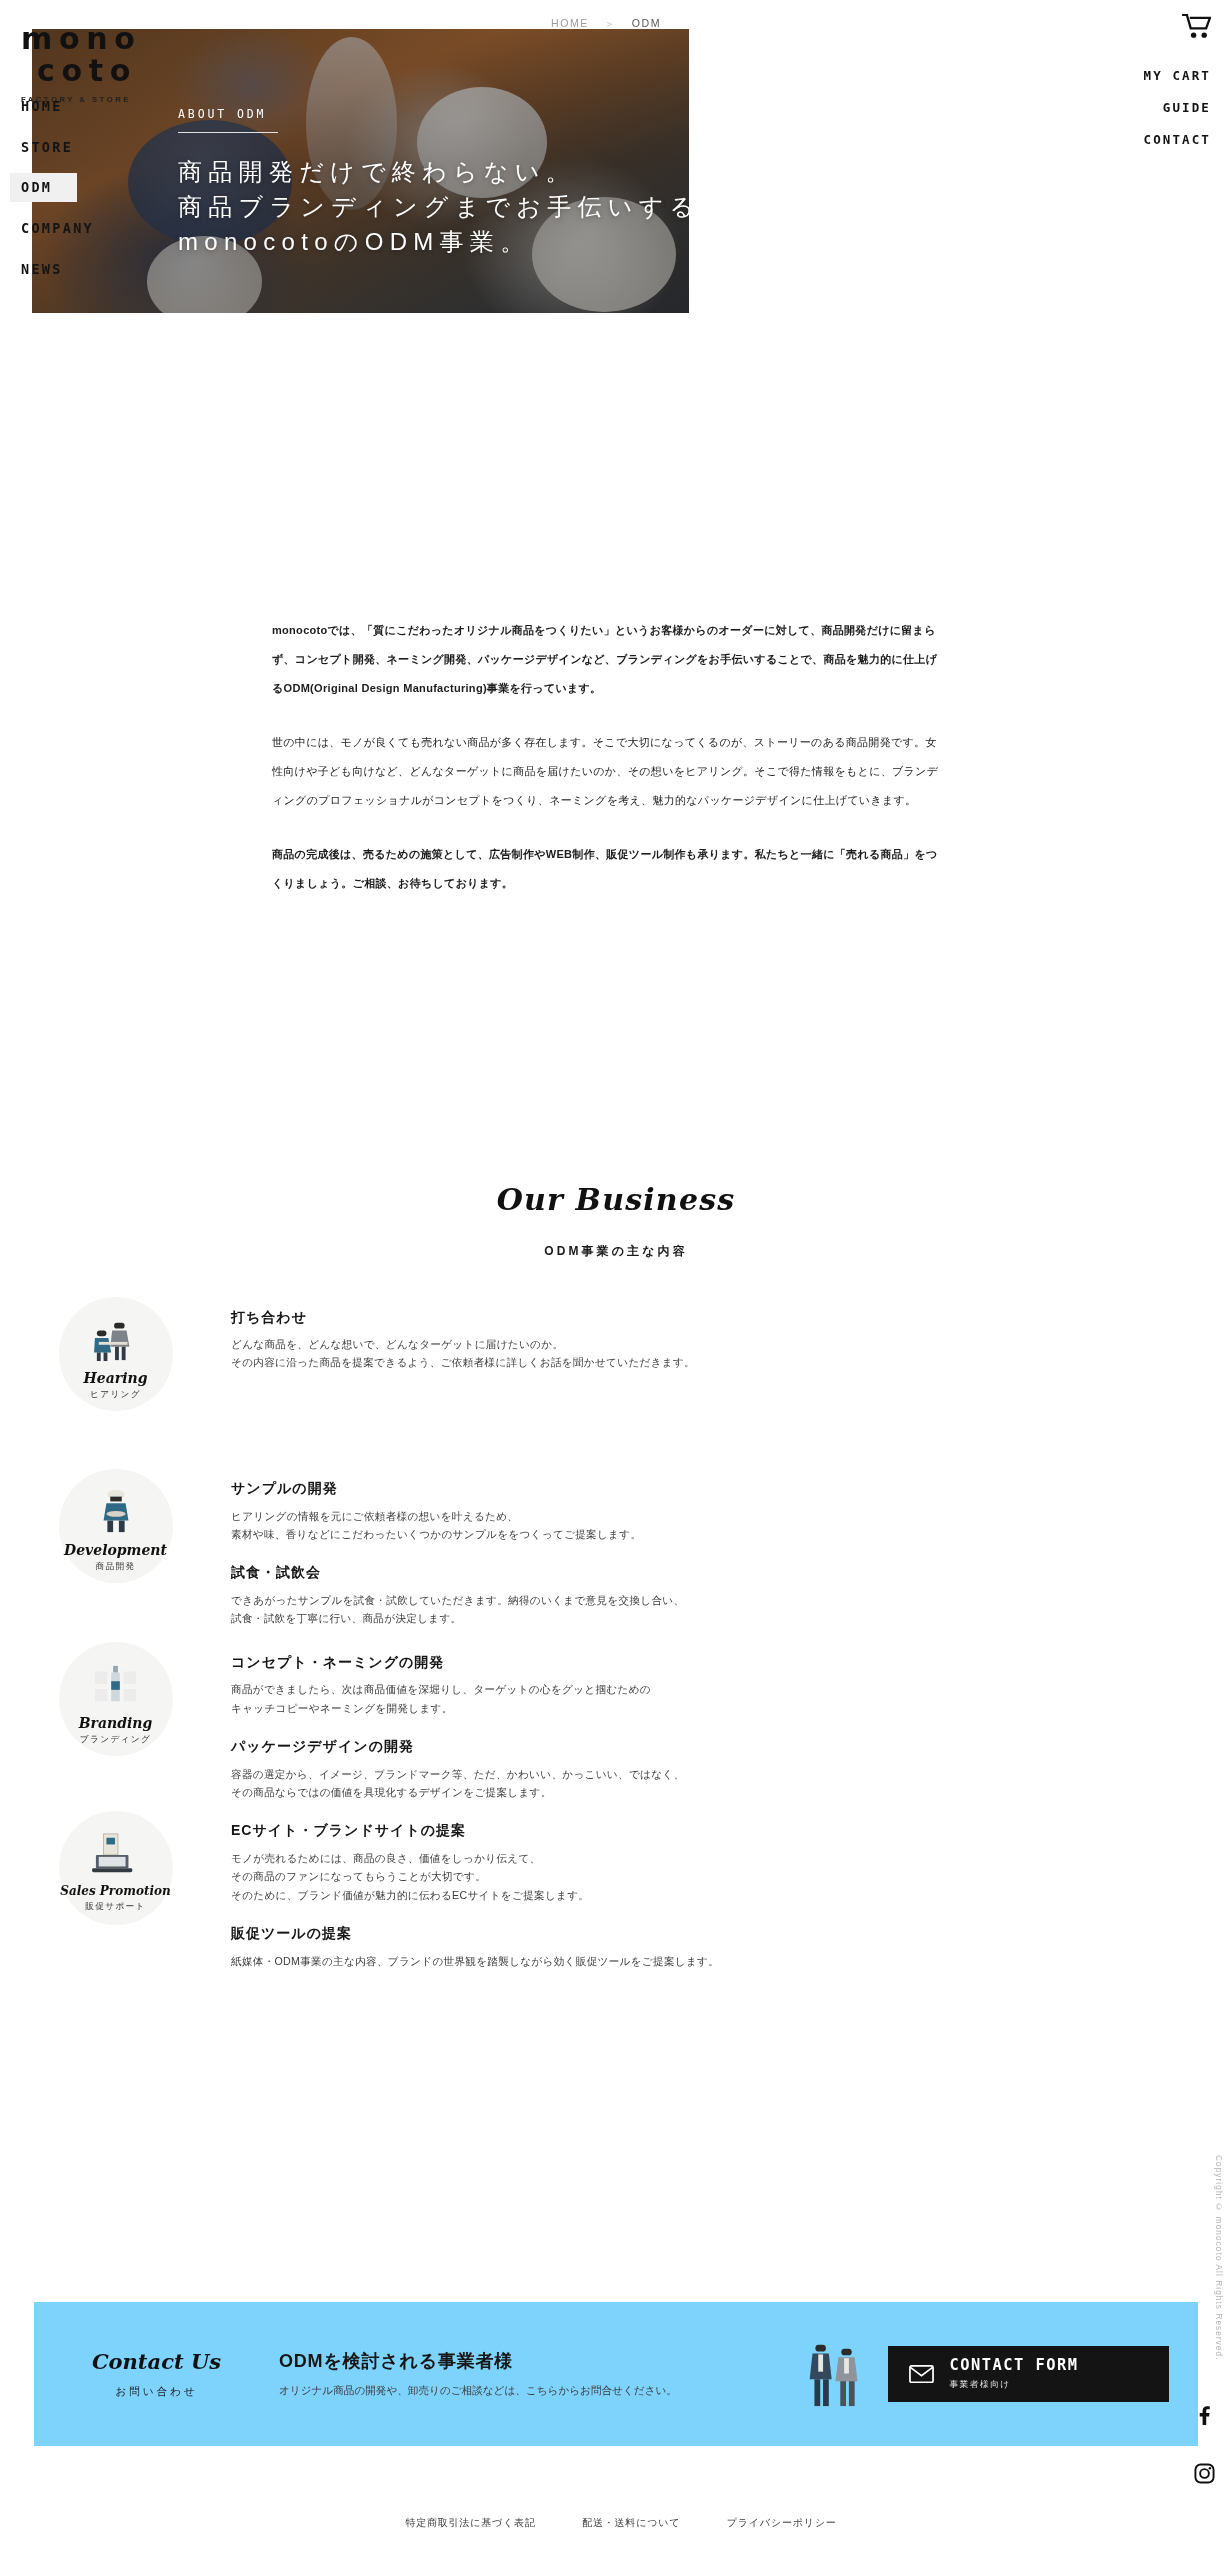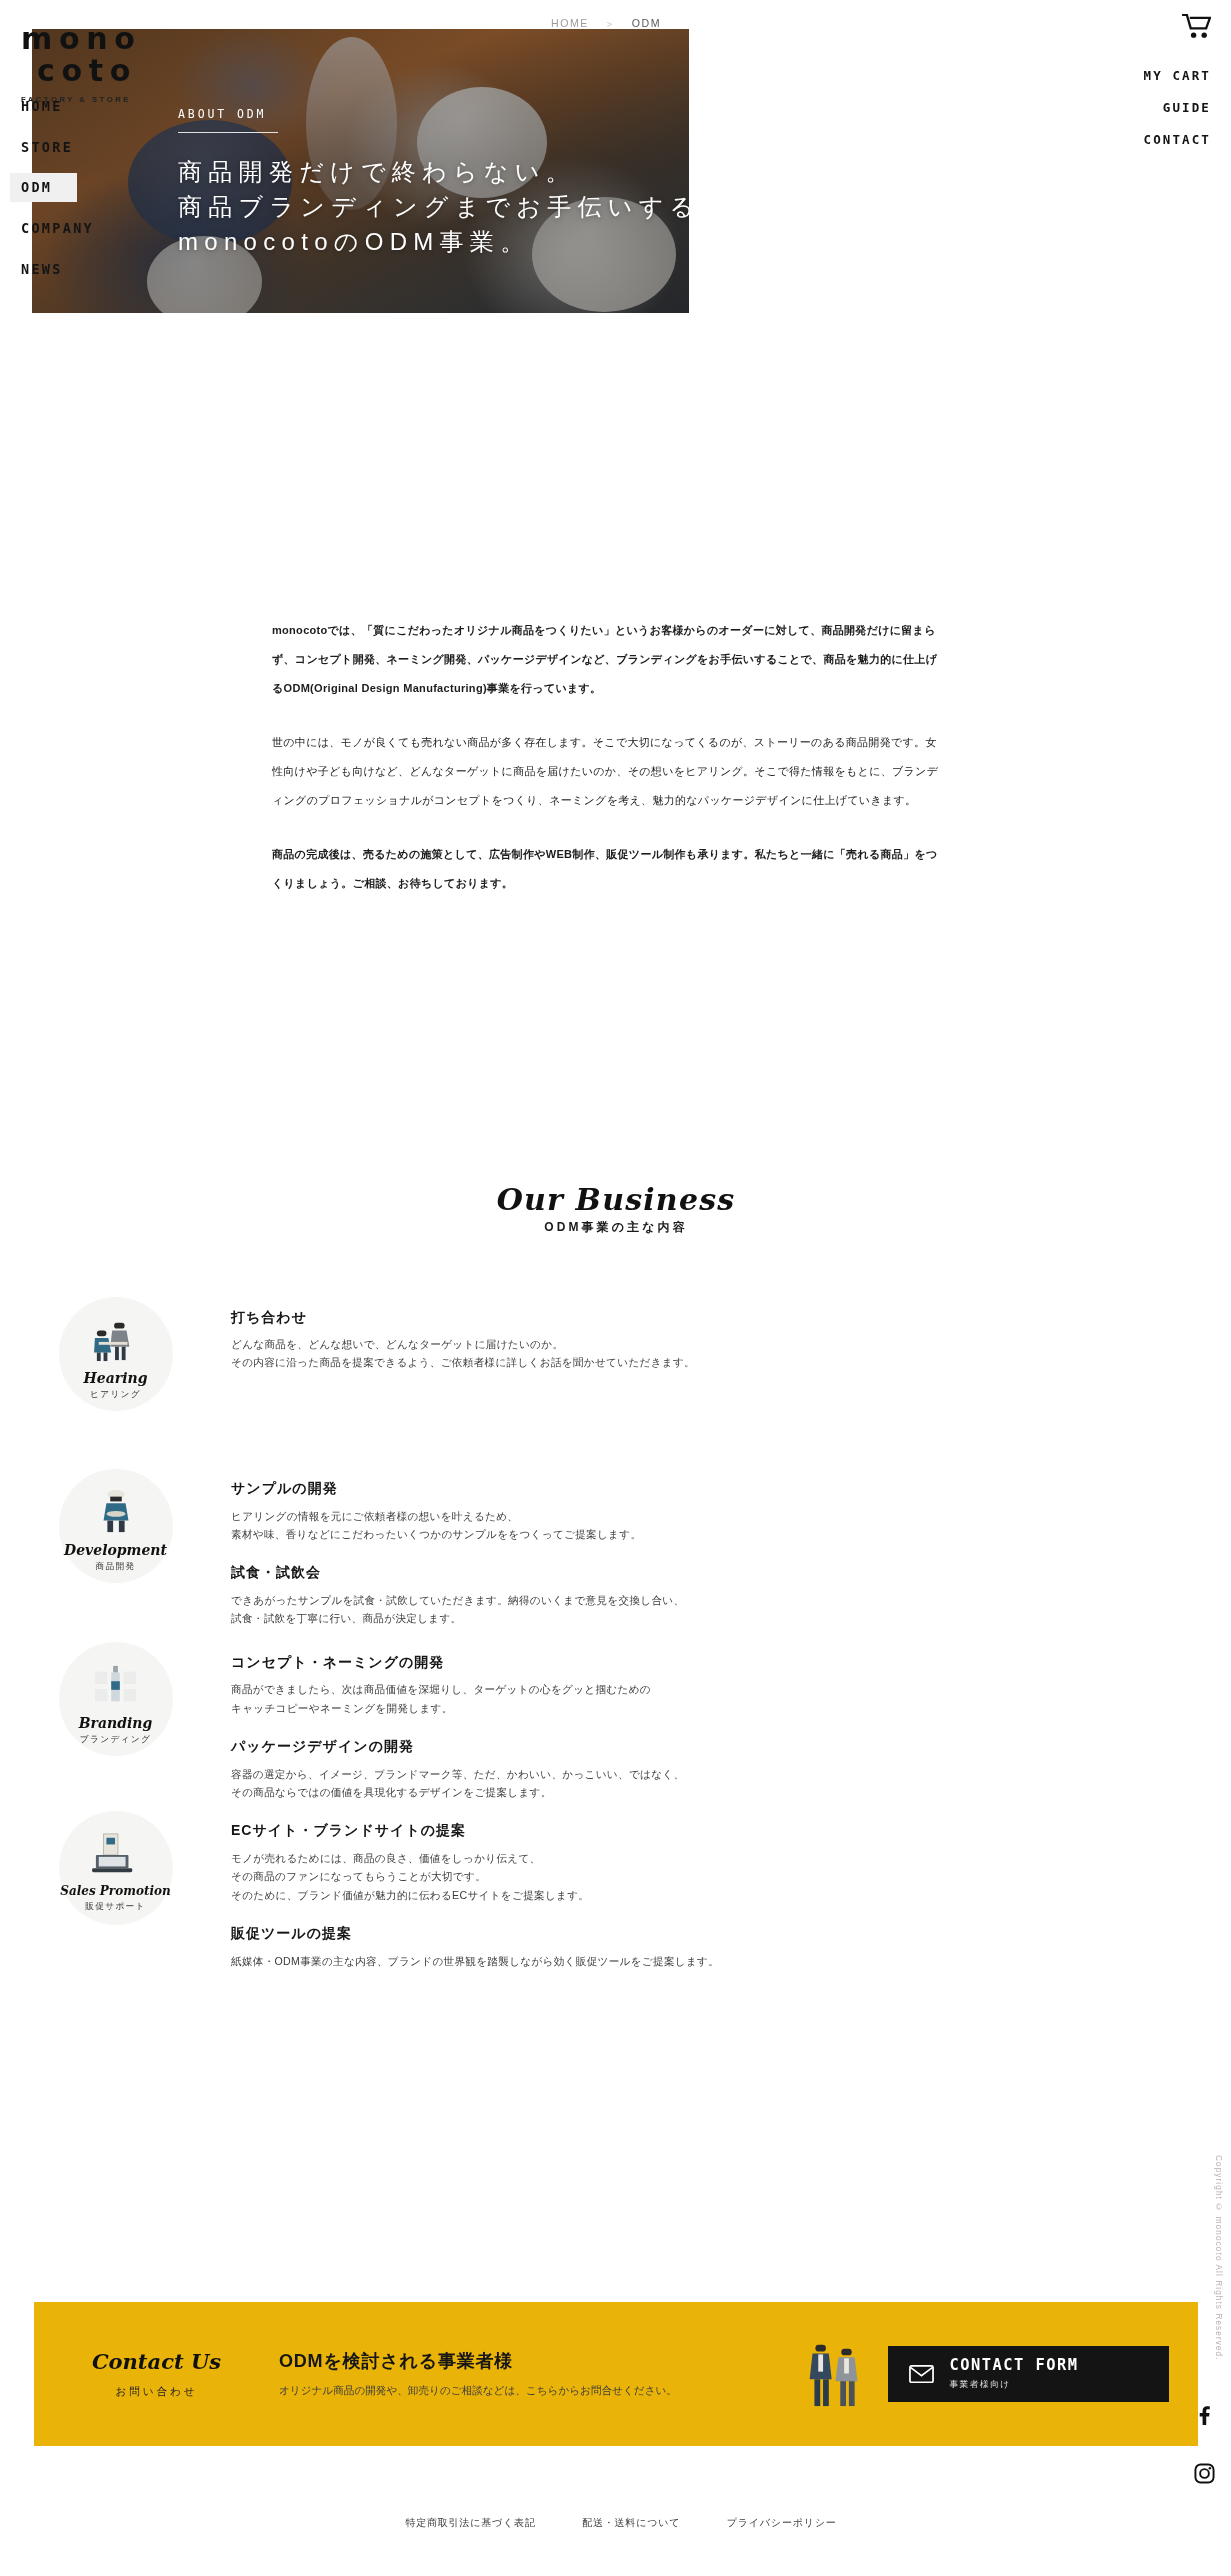--- a/index.html
+++ b/index.html
@@ -102,21 +102,21 @@
   .intro p.thin{ font-weight:400; }
 
   
   .sec-head{ position:absolute; top:1182px; left:0; width:1232px; text-align:center; z-index:20;}
   .sec-head .en{
     font-family:"DejaVu Serif","Liberation Serif",serif;
     font-style:italic; font-weight:700; font-size:30px;
     letter-spacing:1.2px; color:#111;
   }
   .sec-head .jp{
-    margin-top:2px; font-size:12px; font-weight:700;
+    margin-top:26px; font-size:12px; font-weight:700;
     letter-spacing:3.1px; color:#1a1a1a;
   }
 
   
   .biz{ position:absolute; top:1297px; left:0; width:1232px; z-index:20; }
   .row{ display:flex; align-items:flex-start; margin-bottom:9.6px; }
   .badge{ width:231px; flex:0 0 231px; display:flex; justify-content:center; }
   .circle{
     width:114px; height:114px; border-radius:50%;
     background:#f5f5f3; display:flex; flex-direction:column;
@@ -136,21 +136,21 @@
   .blk h3{ font-size:14px; font-weight:700; letter-spacing:1px; color:#161616; margin-bottom:8.7px; }
   .blk p{ font-size:10.6px; line-height:18.3px; color:#3b3b3b; letter-spacing:0.3px; }
   .row-h{ height:162px; }
   .row-d{ height:164px; }
   .row-b{ height:159px; }
   .row-s{ height:168px; }
 
   
   .contact{
     position:absolute; left:34px; top:2302px; width:1164px; height:144px;
-    background:#eab308; z-index:20; display:flex; align-items:center;
+    background:#7dd3fc; z-index:20; display:flex; align-items:center;
   }
   .c-left{ width:245px; flex:0 0 245px; text-align:center; }
   .c-left .en{
     font-family:"DejaVu Serif","Liberation Serif",serif;
     font-style:italic; font-weight:700; font-size:21px; color:#111;
   }
   .c-left .jp{ margin-top:10.6px; font-size:10.6px; letter-spacing:2.9px; color:#222; }
   .c-mid{ flex:1; padding-right:17.3px; }
   .c-mid h4{ font-size:18px; font-weight:700; letter-spacing:0.8px; color:#161616; margin-bottom:9.6px;}
   .c-mid p{ font-size:10.6px; line-height:17.3px; color:#3c3c3c; max-width:404px; }

